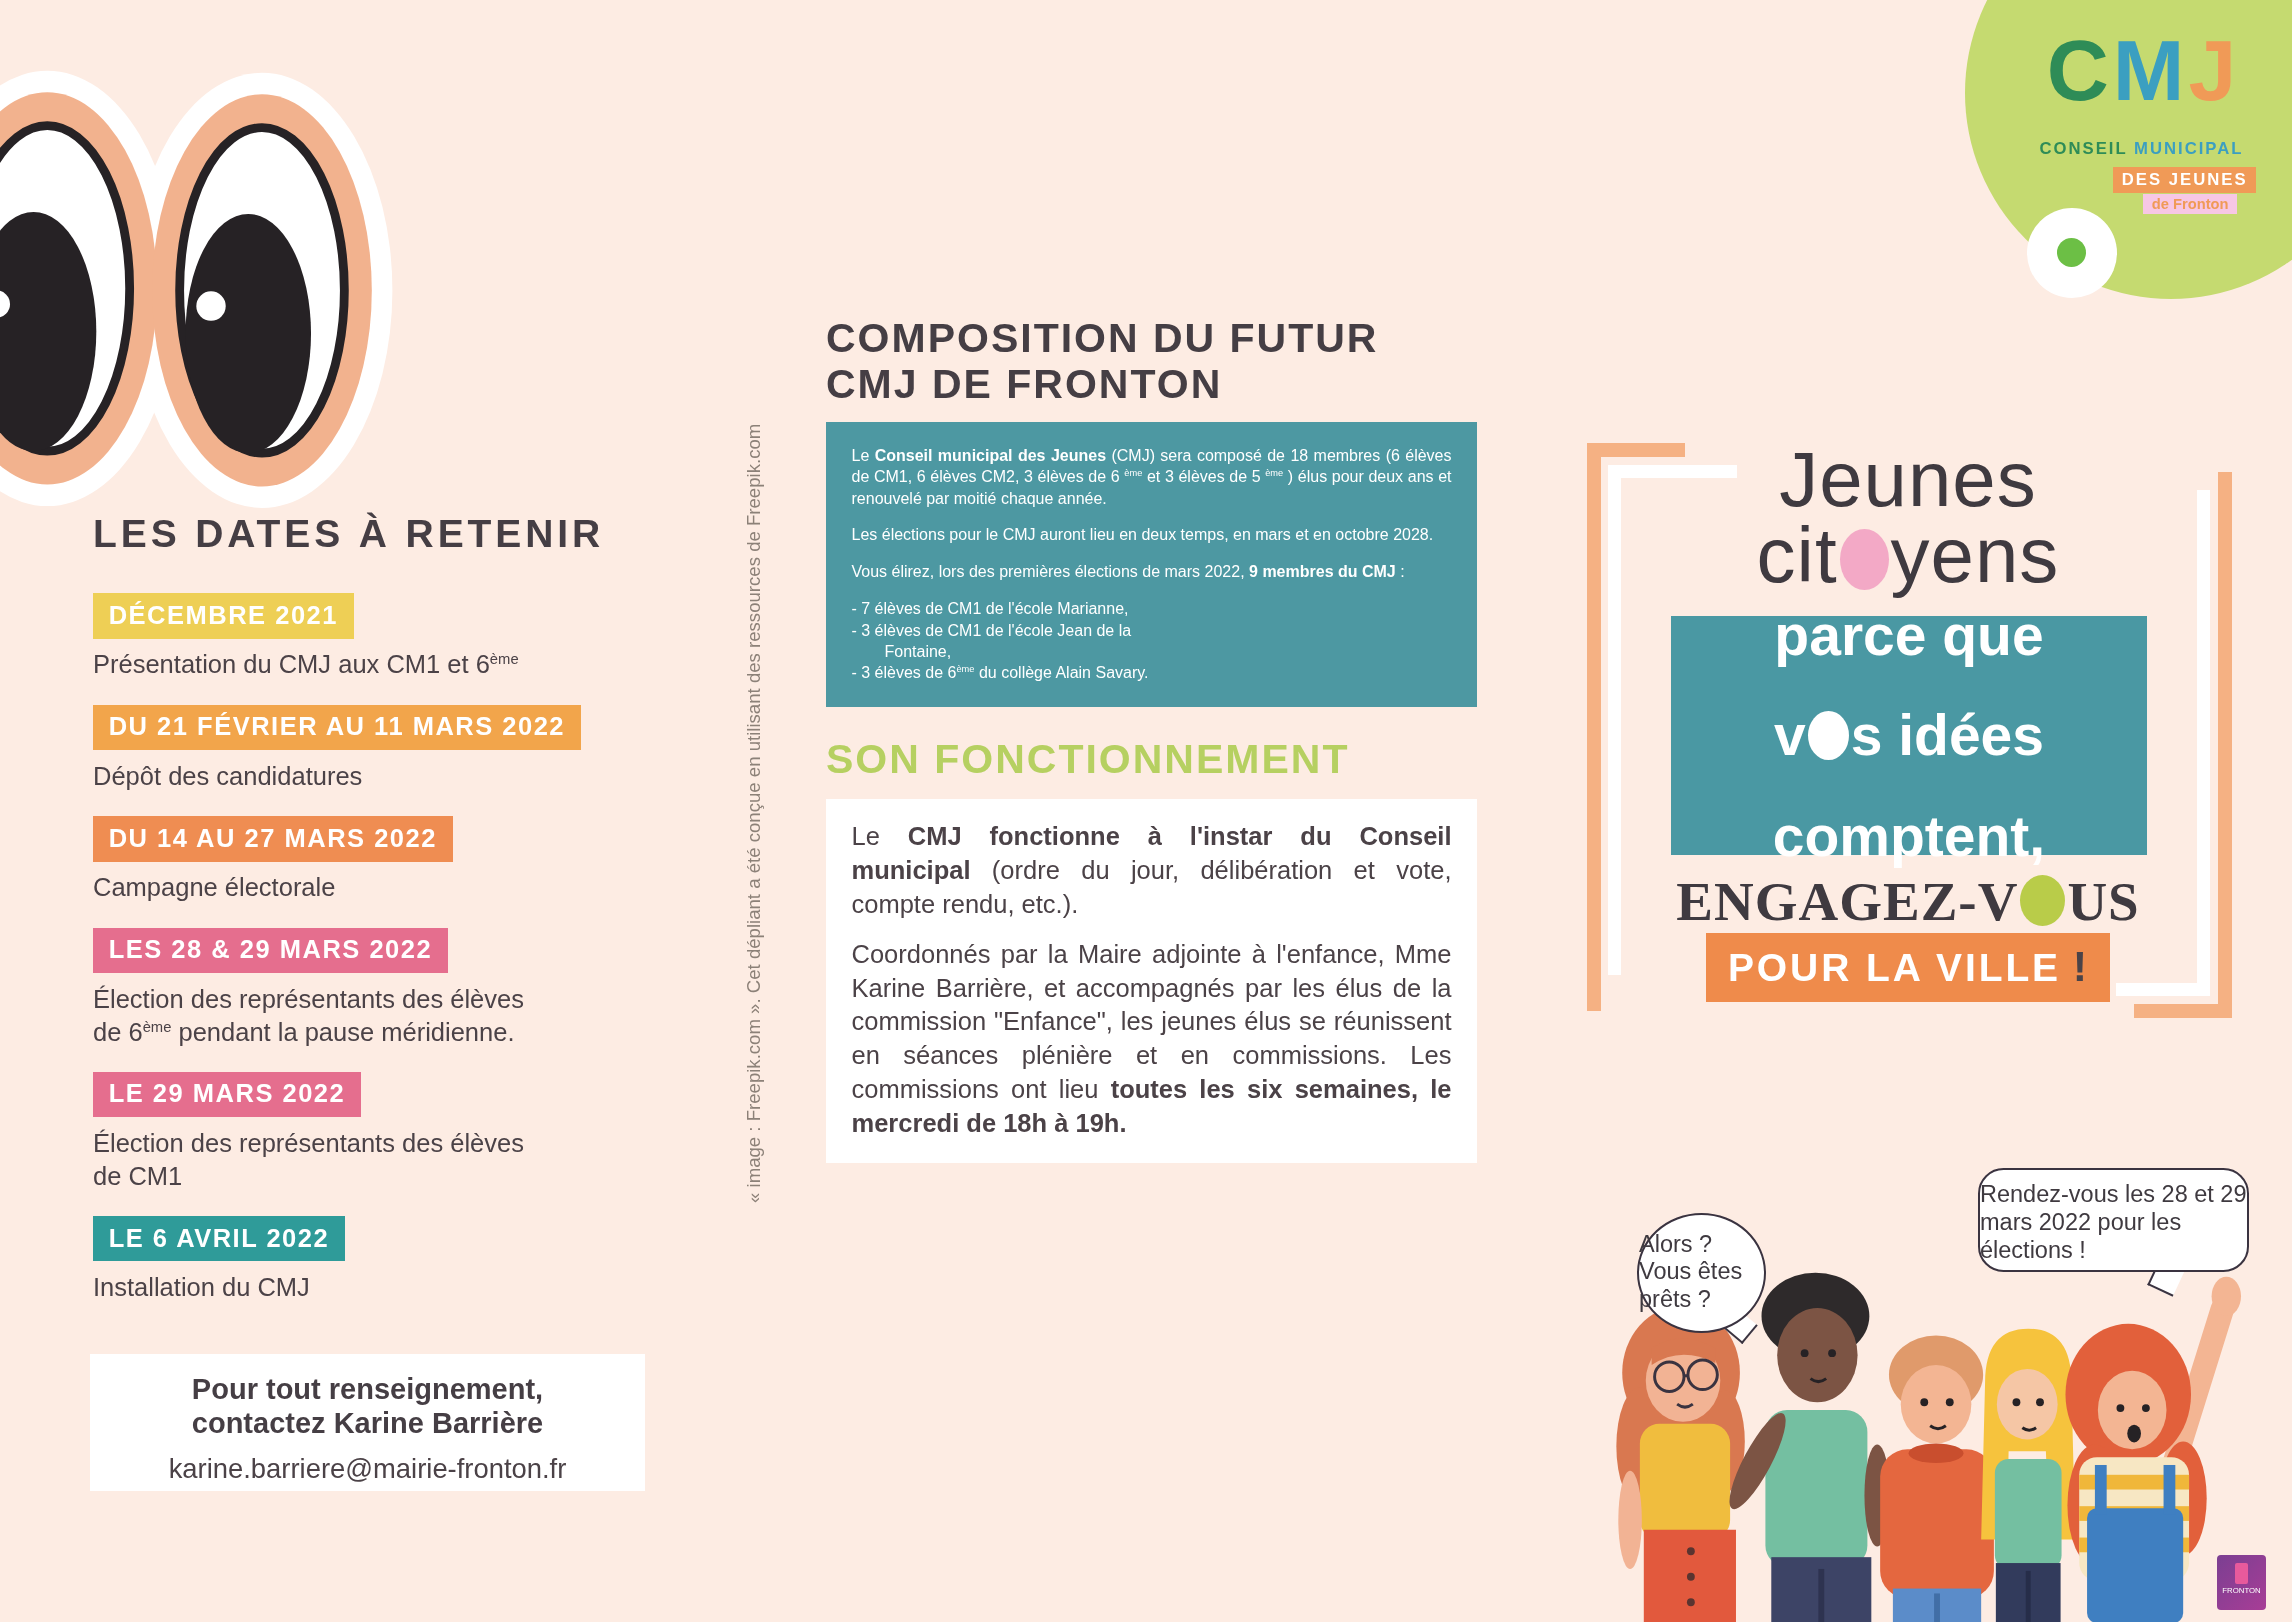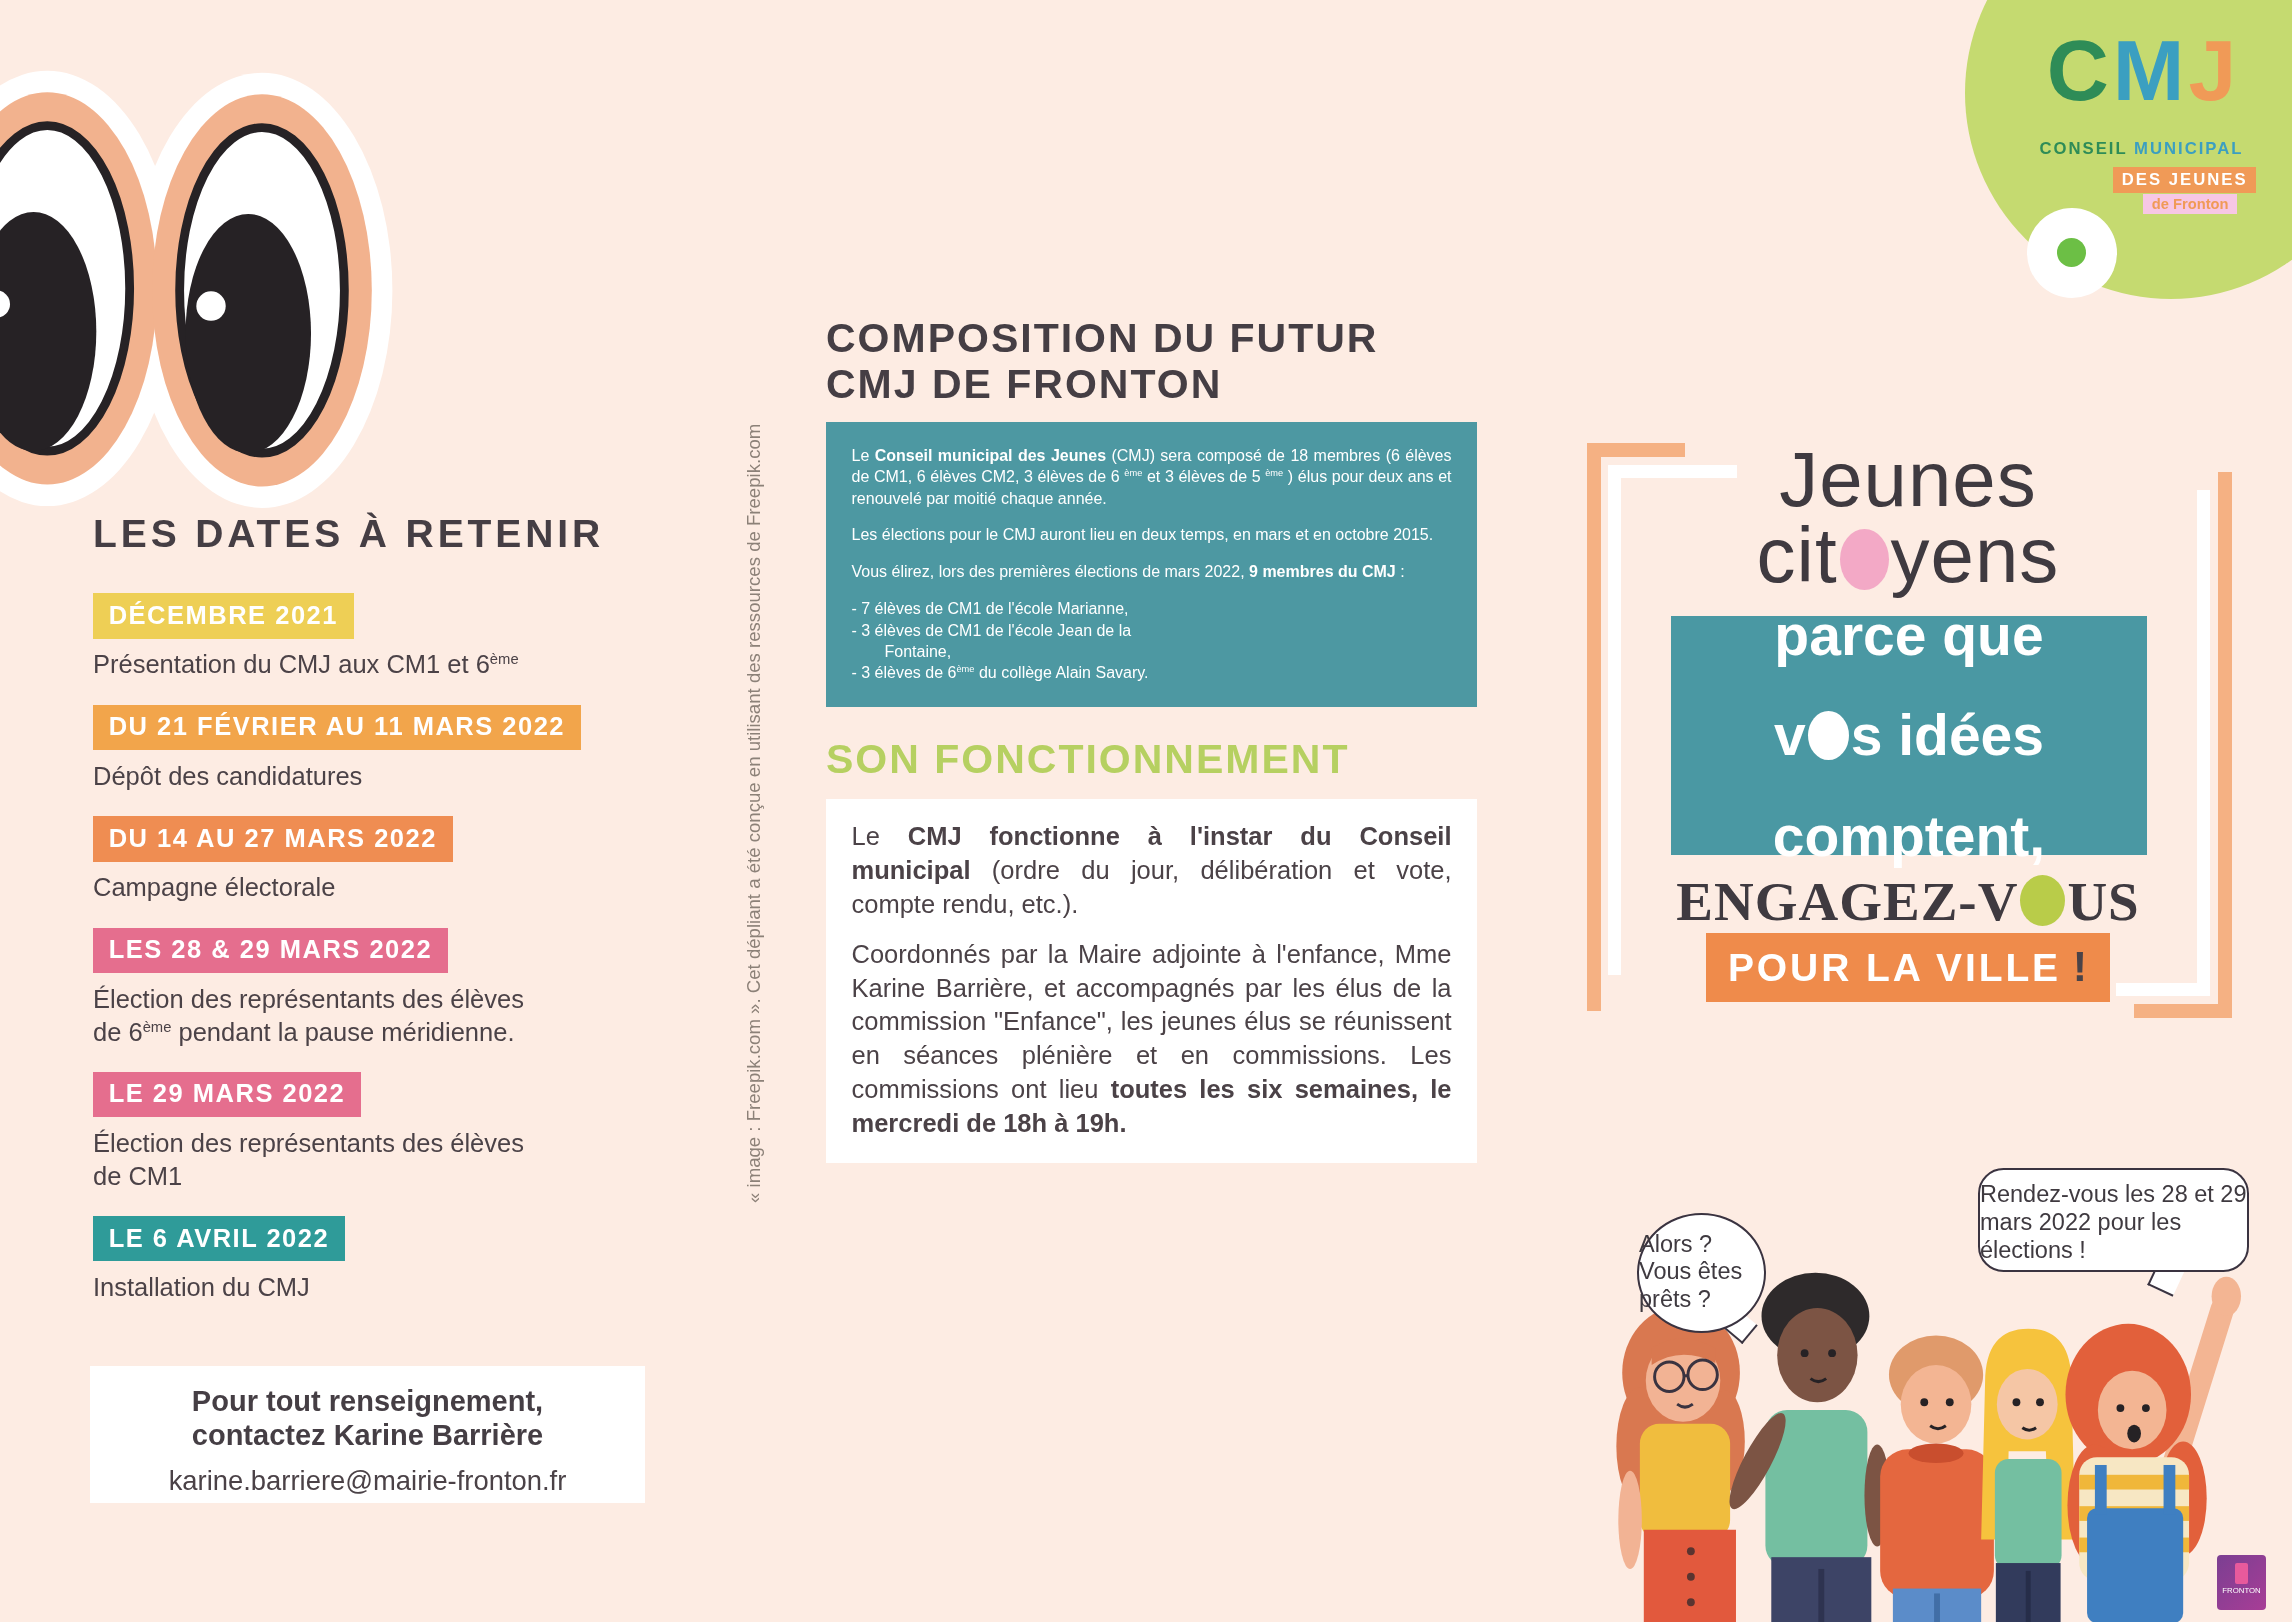--- a/index.html
+++ b/index.html
@@ -9,21 +9,21 @@
   sup{font-size:58%;vertical-align:super;line-height:0;}
   b{font-weight:700;}
 
   
   .left-col{left:93px;top:512px;width:564px;color:#453e44;}
   .dates-title{font-size:39px;font-weight:700;letter-spacing:3.9px;color:#453e44;margin-bottom:37px;}
   .badge{display:inline-block;color:#ffffff;font-weight:700;font-size:25.5px;letter-spacing:1.5px;
          padding:7.8px 15.7px 8.8px 15.7px;margin-bottom:9.8px;}
   .event-desc{font-size:25.5px;line-height:1.28;color:#4b4247;margin-bottom:23.5px;}
   .contact-box{left:90px;top:1354px;width:555px;height:137px;background:#ffffff;text-align:center;
-               color:#453e44;padding-top:17.6px;box-sizing:border-box;margin-top:12px;}
+               color:#453e44;padding-top:17.6px;box-sizing:border-box;}
   .contact-line{font-size:29px;font-weight:700;line-height:1.2;}
   .contact-email{font-size:27.4px;margin-top:11.8px;color:#4b4247;}
 
   
   .credit{left:743px;top:478px;height:725px;writing-mode:vertical-rl;transform:rotate(180deg);
           font-size:18.6px;color:#8c8178;white-space:nowrap;}
 
   
   .center-col{left:826px;top:316px;width:651px;}
   .center-title{font-size:41px;font-weight:700;letter-spacing:2px;line-height:1.12;color:#453e44;margin-bottom:13.7px;}
@@ -133,21 +133,21 @@
     <div class="contact-email">karine.barriere@mairie-fronton.fr</div>
   </div>
 
   <div class="abs credit">« image : Freepik.com ». Cet dépliant a été conçue en utilisant des ressources de Freepik.com</div>
 
   <div class="abs center-col">
     <div class="center-title">COMPOSITION DU FUTUR<br>CMJ DE FRONTON</div>
 
     <div class="teal-box" style="background-color: rgb(77, 152, 162);">
       <p>Le <b>Conseil municipal des Jeunes</b> (CMJ) sera composé de 18 membres (6 élèves de CM1, 6 élèves CM2, 3 élèves de 6 <sup>ème</sup> et 3 élèves de 5 <sup>ème</sup> ) élus pour deux ans et renouvelé par moitié chaque année.</p>
-      <p>Les élections pour le CMJ auront lieu en deux temps, en mars et en octobre 2015.</p>
+      <p>Les élections pour le CMJ auront lieu en deux temps, en mars et en octobre 2028.</p>
       <p>Vous élirez, lors des premières élections de mars 2022, <b>9 membres du CMJ</b> :</p>
       <div class="teal-list">
         <div>- 7 élèves de CM1 de l'école Marianne,</div>
         <div>- 3 élèves de CM1 de l'école Jean de la</div>
         <div class="indent">Fontaine,</div>
         <div>- 3 élèves de 6<sup>ème</sup> du collège Alain Savary.</div>
       </div>
     </div>
 
     <div class="green-heading" style="color: rgb(182, 208, 97);">SON FONCTIONNEMENT</div>

